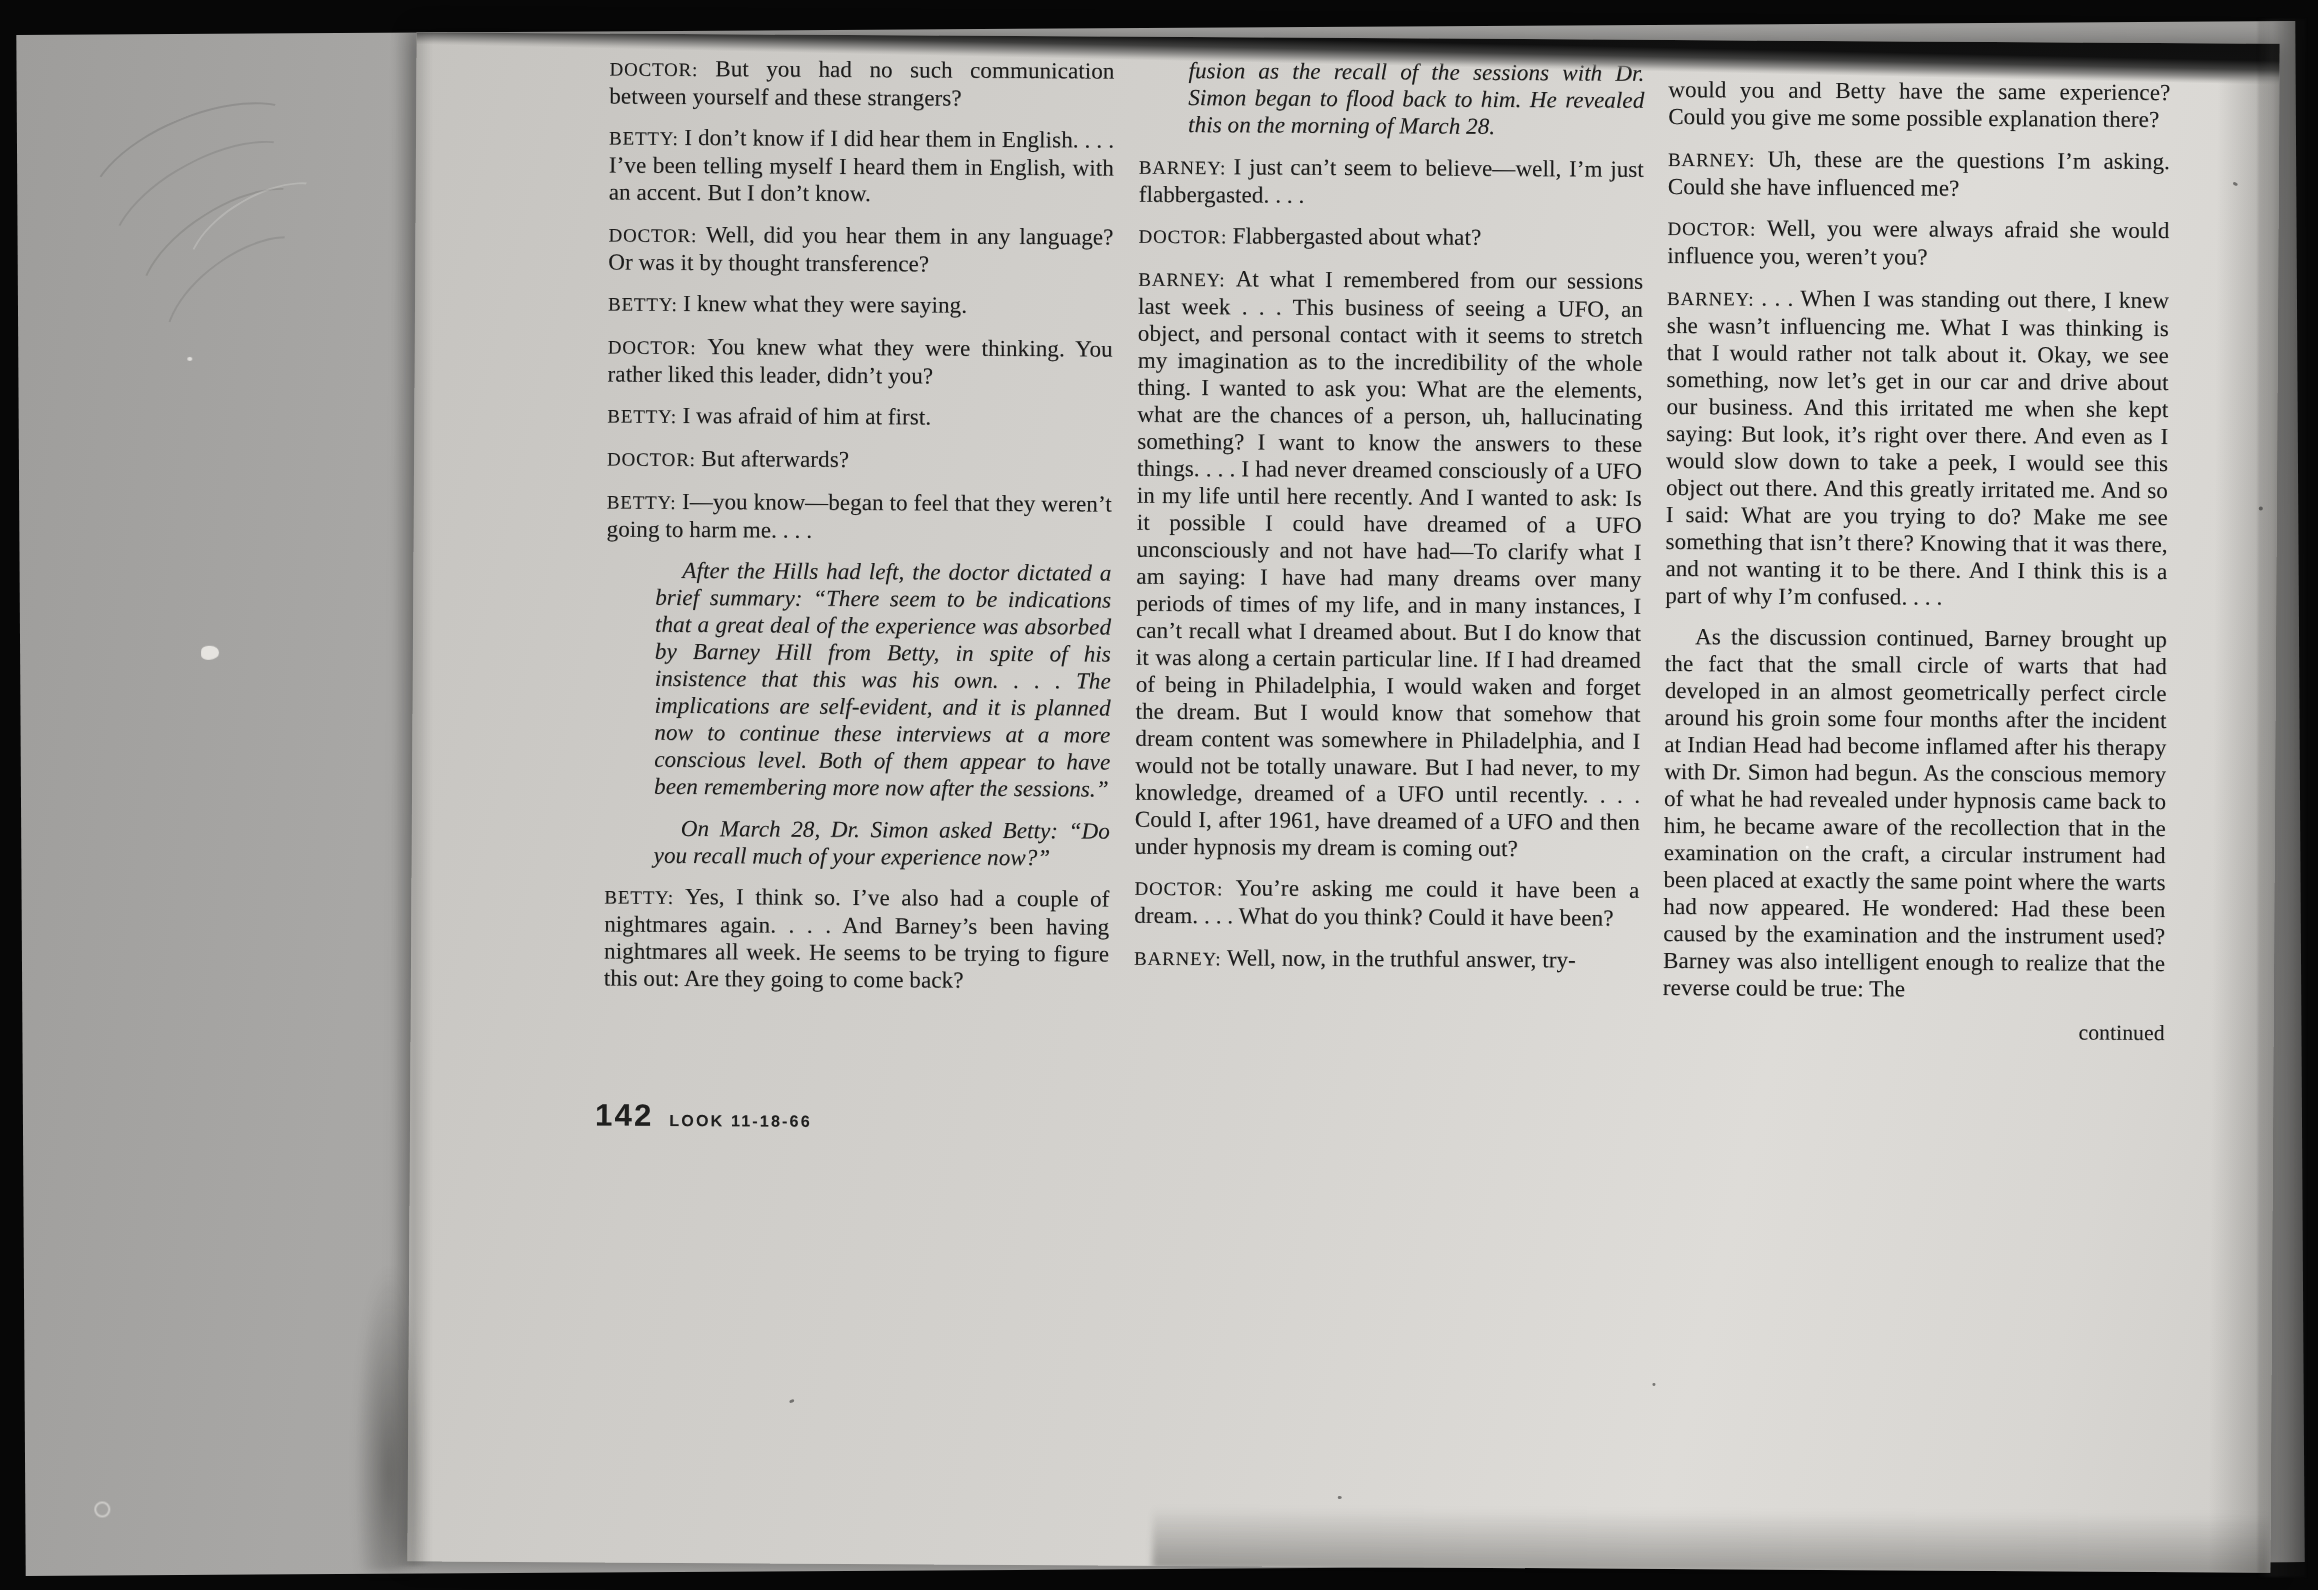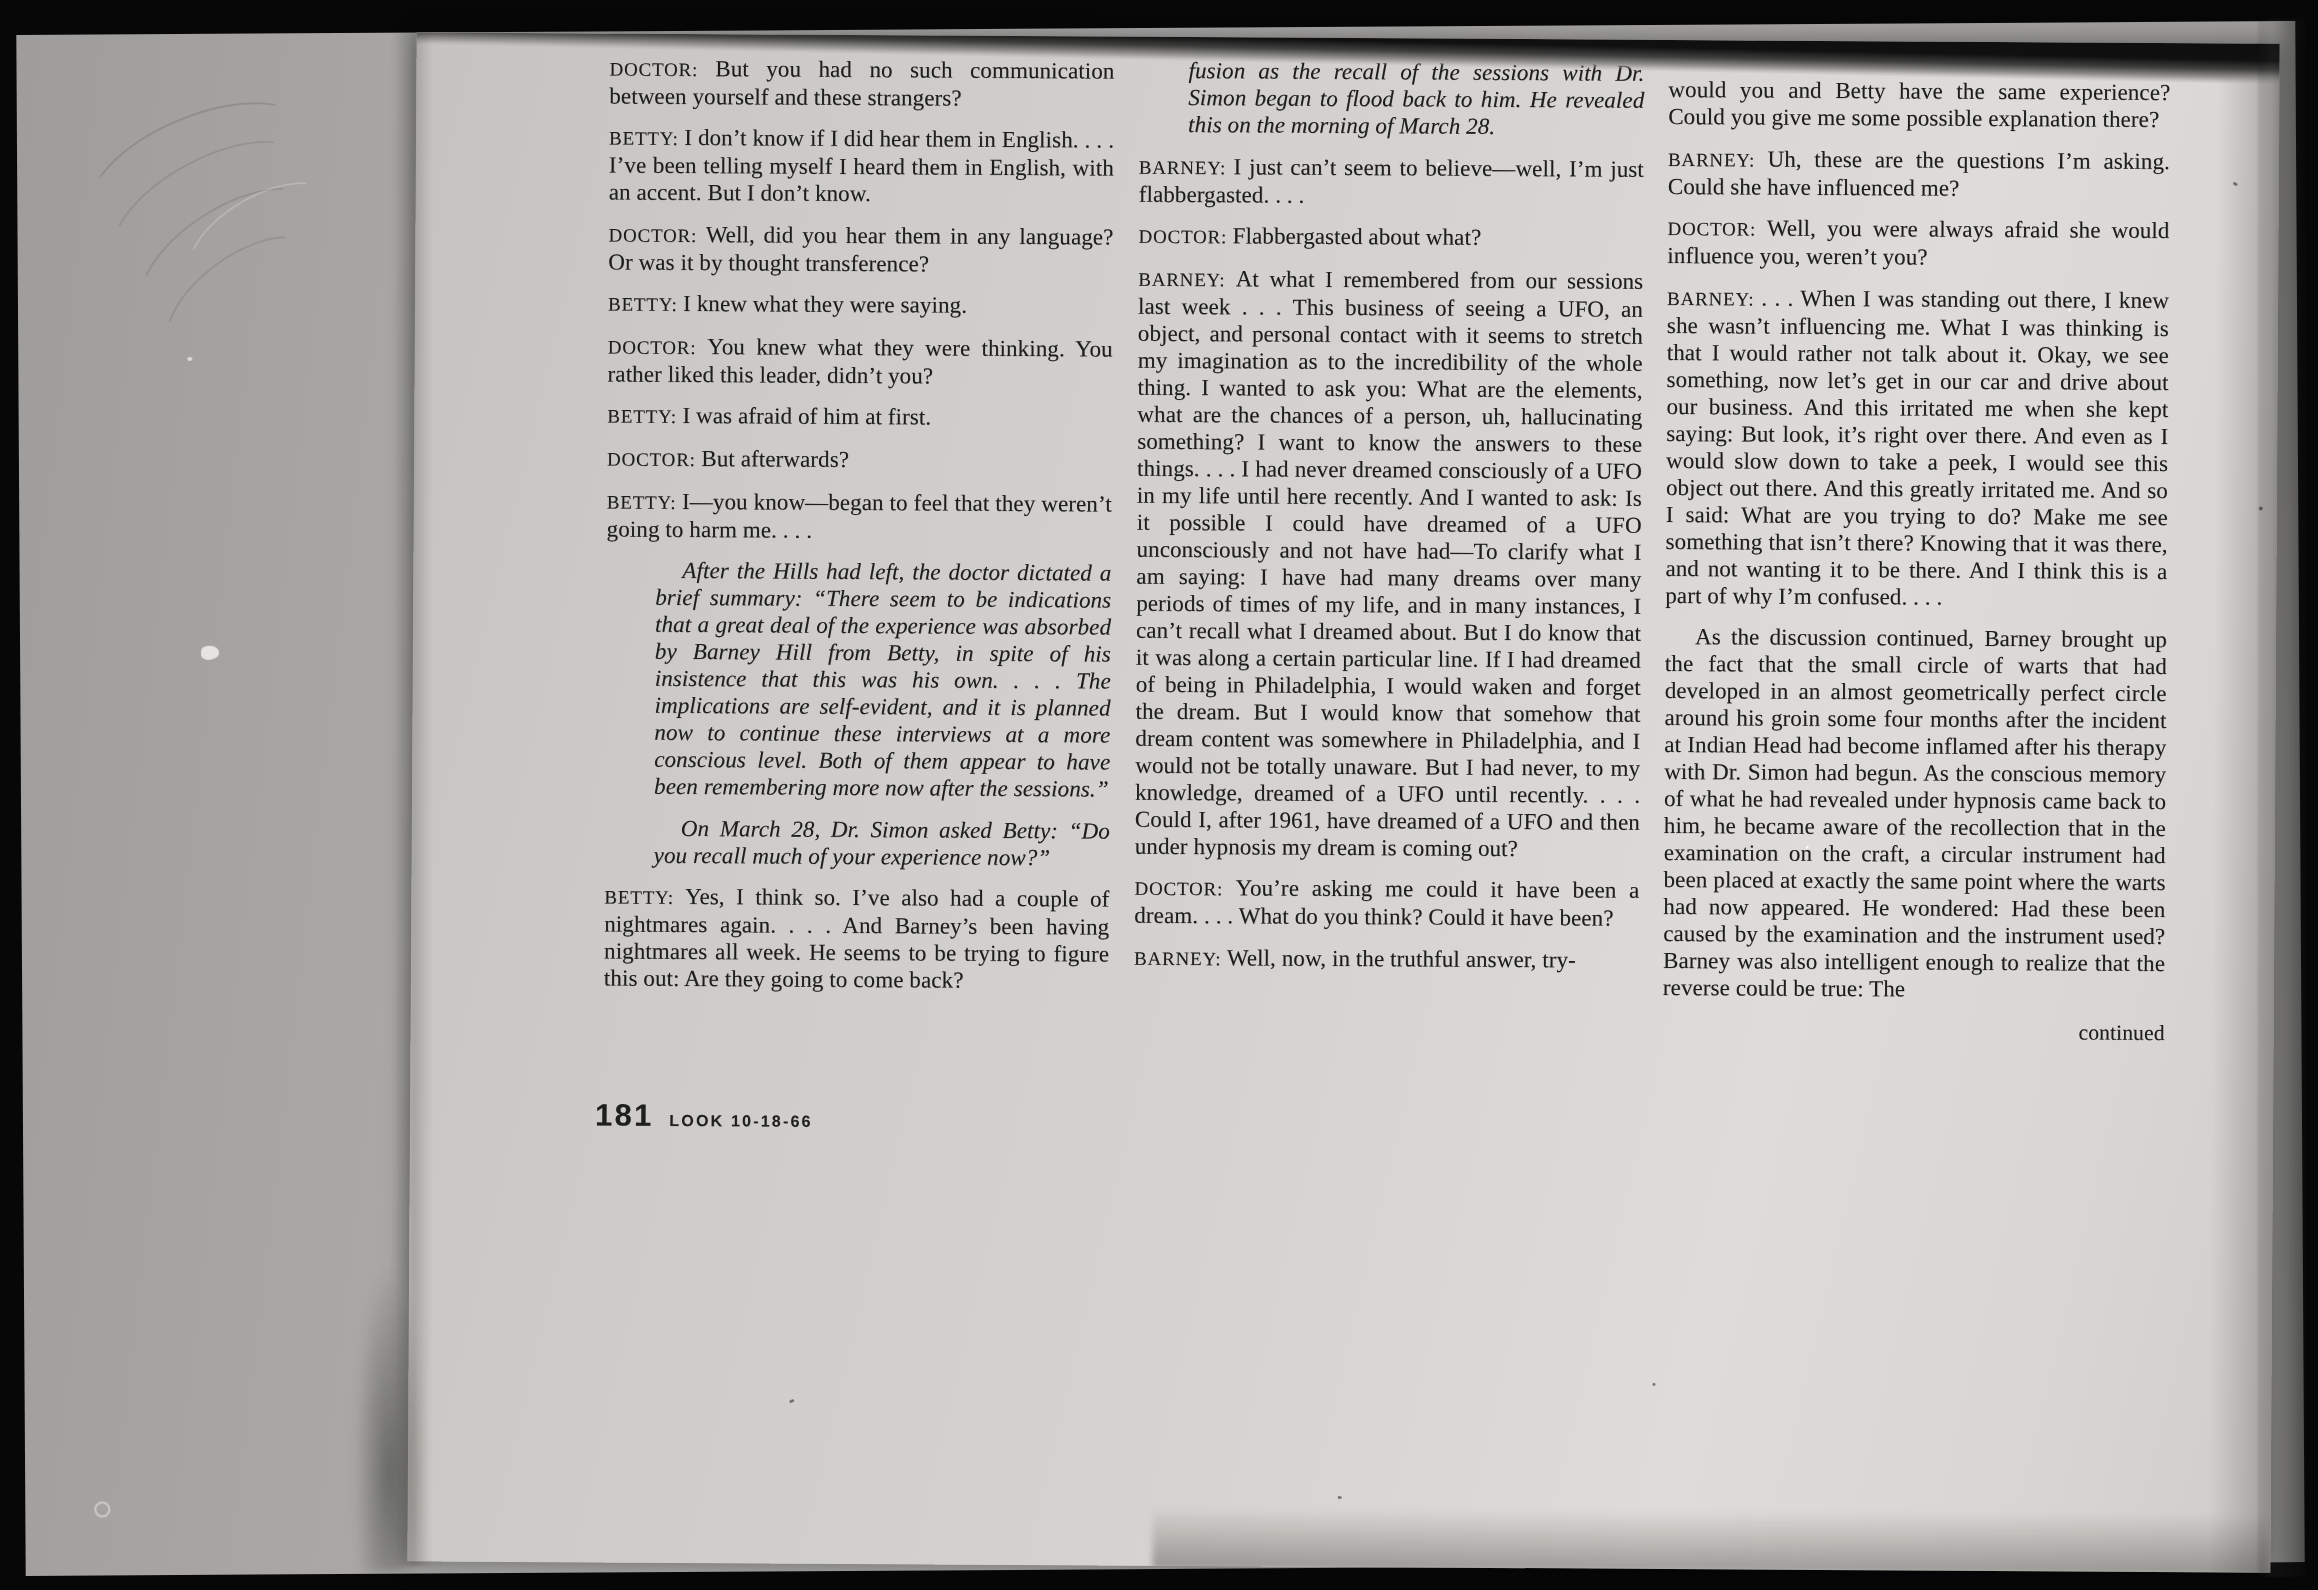--- a/index.html
+++ b/index.html
@@ -171,22 +171,22 @@
   <div class="col col-3">
       <p class="dialogue">would you and Betty have the same experience? Could you give me some possible explanation there?</p>
       <p class="dialogue"><span class="speaker">BARNEY:&nbsp;</span>Uh, these are the questions I’m asking. Could she have influenced me?</p>
       <p class="dialogue"><span class="speaker">DOCTOR:&nbsp;</span>Well, you were always afraid she would influence you, weren’t you?</p>
       <p class="dialogue"><span class="speaker">BARNEY:&nbsp;</span>. . . When I was standing out there, I knew she wasn’t influencing me. What I was thinking is that I would rather not talk about it. Okay, we see something, now let’s get in our car and drive about our business. And this irritated me when she kept saying: But look, it’s right over there. And even as I would slow down to take a peek, I would see this object out there. And this greatly irritated me. And so I said: What are you trying to do? Make me see something that isn’t there? Knowing that it was there, and not wanting it to be there. And I think this is a part of why I’m confused. . . .</p>
       <p class="narrative">As the discussion continued, Barney brought up the fact that the small circle of warts that had developed in an almost geometrically perfect circle around his groin some four months after the incident at Indian Head had become inflamed after his therapy with Dr. Simon had begun. As the conscious memory of what he had revealed under hypnosis came back to him, he became aware of the recollection that in the examination on the craft, a circular instrument had been placed at exactly the same point where the warts had now appeared. He wondered: Had these been caused by the examination and the instrument used? Barney was also intelligent enough to realize that the reverse could be true: The</p>
       <p class="continued">continued</p>
     </div>
 
   <div class="page-footer">
-    <span class="page-number">181</span>
-    <span class="issue-label">LOOK 10-18-66</span>
+    <span class="page-number">142</span>
+    <span class="issue-label">LOOK 11-18-66</span>
   </div>
 
   <div class="speck sp1"></div>
   <div class="speck sp2"></div>
   <div class="speck sp3"></div>
   <div class="speck sp4"></div>
   <div class="speck sp5"></div>
   <div class="speck sp6"></div>
   <div class="speck sp7"></div>
   <div class="wspeck wp1"></div>

